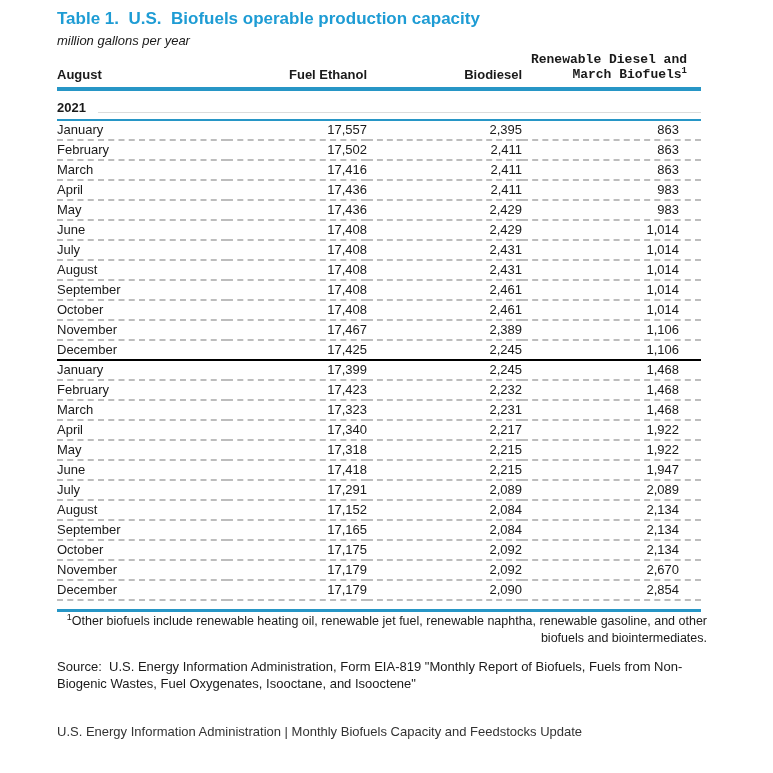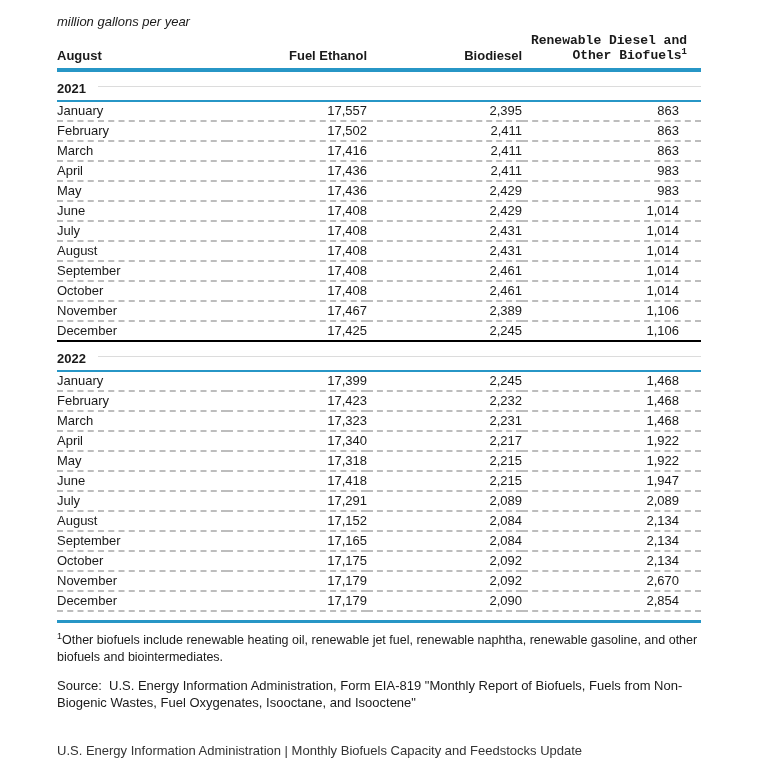--- a/index.html
+++ b/index.html
@@ -42,58 +42,59 @@
   sup{font-size:9px;line-height:0;}
   td{font-size:13px;line-height:18px;padding:0;}
   tr.data-row td{border-bottom:2px dashed var(--dash-color);}
   tr.data-row.solid-end td{border-bottom:2px solid var(--black-rule);}
   td.num{text-align:right;}
   td.num.last{padding-right:22px;text-align:right;}
   tr.year-row td{
     border-bottom:2px solid var(--rule-color);
     padding:9px 0 3px 0;
   }
-  .year-wrap{display:flex;align-items:center;}
+  .year-wrap{display:flex;align-items:flex-end;}
   .year-label{font-weight:bold;font-size:13px;line-height:16px;}
   .year-rule{flex:1;height:1px;background:var(--year-rule);margin-left:12px;position:relative;top:-3px;}
   .bottom-rule{
     width:644px;height:3px;background:var(--rule-color);margin-top:8px;
   }
   .footnote{
-    width:650px;margin-top:9px;font-size:12.5px;line-height:17px;
+    width:650px;margin-top:1px;font-size:12.5px;line-height:17px;text-align:right;
   }
   .source-note{
     width:650px;margin-top:11px;font-size:13px;line-height:17px;white-space:pre-wrap;
   }
   .page-footer{
     margin-top:32px;font-size:13px;line-height:16px;color:var(--footer-color);
   }
 </style>
 </head>
 <body>
 
 <div class="page">
 
+  <h1 class="page-title">Table 1.  U.S.  Biofuels operable production capacity</h1>
   <div class="page-subtitle">million gallons per year</div>
 
   <table class="cap-table">
     <colgroup>
       <col class="c-period">
         <col class="c-eth">
         <col class="c-bio">
         <col class="c-ren">
     </colgroup>
     <thead>
       <tr>
         <th class="col-period">August</th>
         <th>Fuel Ethanol</th>
         <th>Biodiesel</th>
         <th class="col-ren">
           <span>Renewable Diesel and</span><br>
-          <span>Other Biofuels</span><sup>1</sup>
+          <span>March Biofuels</span><sup>1</sup>
         </th>
       </tr>
     </thead>
     <tbody>
   <tr class="year-row">
     <td colspan="4">
       <div class="year-wrap">
         <span class="year-label">2021</span>
         <span class="year-rule"></span>
       </div>
@@ -178,28 +179,20 @@
   </tr>
 
   <tr class="data-row solid-end">
     <td class="period">December</td>
     <td class="num">17,425</td>
     <td class="num">2,245</td>
     <td class="num last">1,106</td>
   </tr>
 </tbody>
     <tbody>
-  <tr class="year-row">
-    <td colspan="4">
-      <div class="year-wrap">
-        <span class="year-label">2022</span>
-        <span class="year-rule"></span>
-      </div>
-    </td>
-  </tr>
 
   <tr class="data-row">
     <td class="period">January</td>
     <td class="num">17,399</td>
     <td class="num">2,245</td>
     <td class="num last">1,468</td>
   </tr>
 
   <tr class="data-row">
     <td class="period">February</td>

